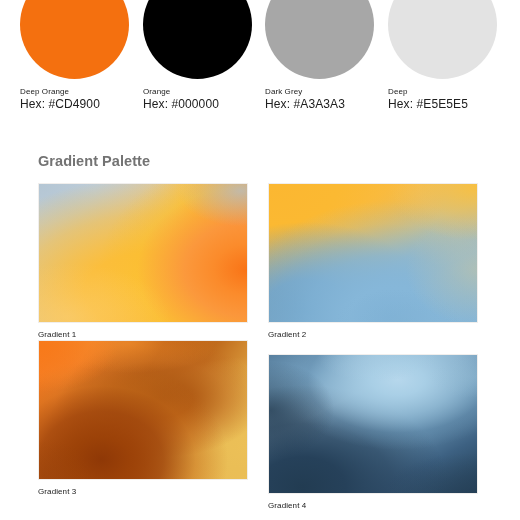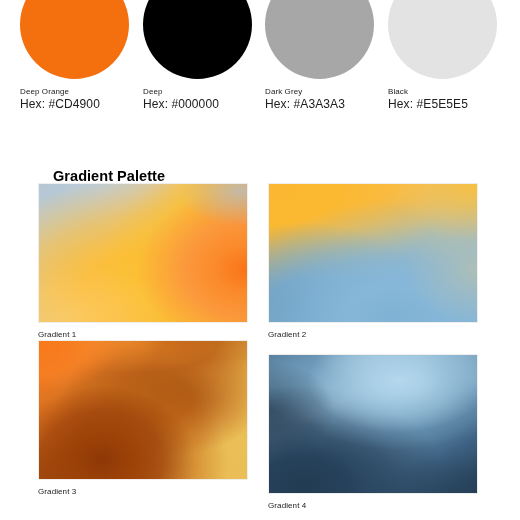--- a/index.html
+++ b/index.html
@@ -70,25 +70,25 @@
   #gradient-section {
     position: absolute;
     left: 0;
     top: 140px;
     width: 520px;
   }
   #gradient-heading {
     position: absolute;
     left: 38px;
     top: 13px;
-    margin: 15px;
+    margin: 0;
     font-size: 14.5px;
     font-weight: bold;
     letter-spacing: 0.05px;
-    color: #000000;
+    color: #737373;
   }
   .gradient-card {
     position: absolute;
     width: 185px;
     height: 140px;
   }
   .gradient-card.g0 { left: 38px;  top: 43px; }
   .gradient-card.g1 { left: 268px; top: 43px; }
   .gradient-card.g2 { left: 38px;  top: 200px; }
   .gradient-card.g3 { left: 268px; top: 214px; border-radius: 10px; }
@@ -180,33 +180,33 @@
 <section id="color-palette">
 
   <div class="swatch-cell c0">
     <div class="swatch-disc" style="background:#F4700F;"></div>
     <div class="swatch-name">Deep Orange</div>
     <div class="swatch-hex">Hex: #CD4900</div>
   </div>
 
   <div class="swatch-cell c1">
     <div class="swatch-disc" style="background:#000000;"></div>
-    <div class="swatch-name">Deep</div>
+    <div class="swatch-name">Orange</div>
     <div class="swatch-hex">Hex: #000000</div>
   </div>
 
   <div class="swatch-cell c2">
     <div class="swatch-disc" style="background:#A7A7A7;"></div>
     <div class="swatch-name">Dark Grey</div>
     <div class="swatch-hex">Hex: #A3A3A3</div>
   </div>
 
   <div class="swatch-cell c3">
     <div class="swatch-disc" style="background:#E3E3E3;"></div>
-    <div class="swatch-name">Black</div>
+    <div class="swatch-name">Deep</div>
     <div class="swatch-hex">Hex: #E5E5E5</div>
   </div>
 
 </section>
 
 <section id="gradient-section">
 
   <h2 id="gradient-heading">Gradient Palette</h2>
 
   <div class="gradient-card g0">

